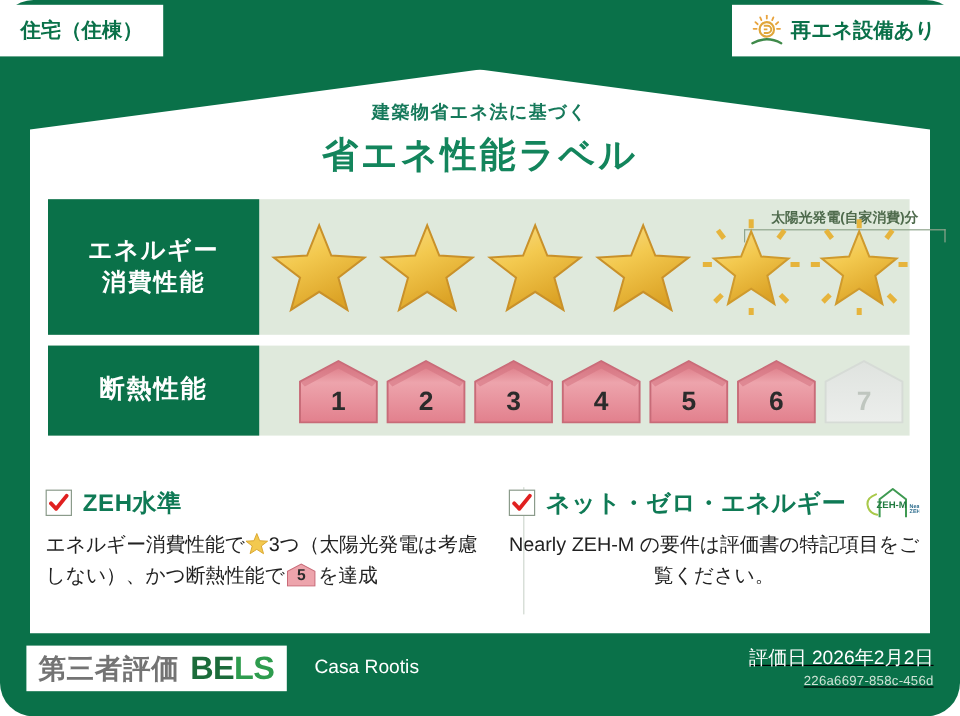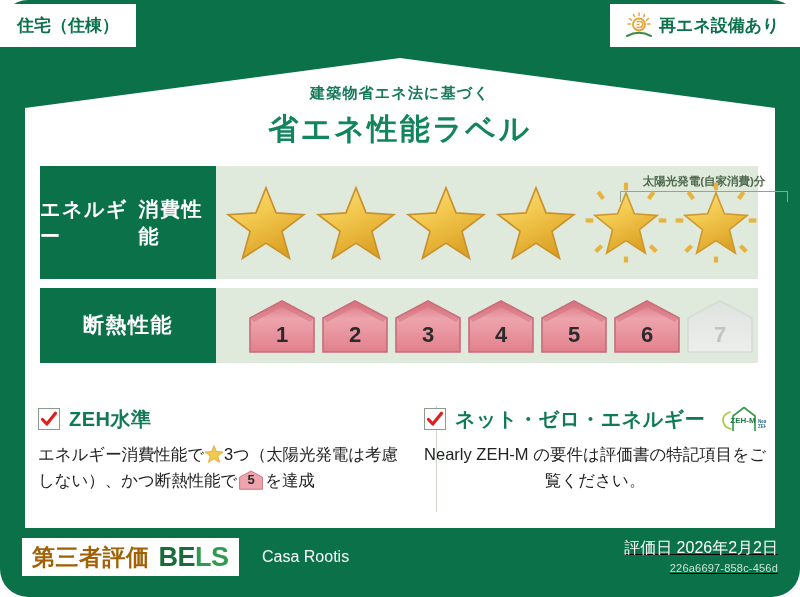--- a/index.html
+++ b/index.html
@@ -74,21 +74,21 @@
     display: flex; align-items: stretch;
     background: #dfe9dc;
   }
   .row-energy { left: 40px; top: 166px; width: 718px; height: 113px; }
   .row-insul  { left: 40px; top: 288px; width: 718px; height: 75px; }
 
   .row-label {
     width: 176px; flex: 0 0 176px;
     background: #0a7149;
     color: #ffffff;
-    display: flex; flex-direction: row;
+    display: flex; flex-direction: column;
     align-items: center; justify-content: center;
     font-weight: bold; font-size: 20px; line-height: 1.35;
     letter-spacing: 1.5px;
   }
   .row-label.single { font-size: 21px; }
   .row-body { flex: 1 1 auto; position: relative; }
 
   
   .stars {
     position: absolute; left: 0; top: 0; right: 0; bottom: 0;
@@ -185,21 +185,21 @@
   .footer {
     position: absolute; left: 0; bottom: 0; width: 800px; height: 69px;
   }
   .bels-box {
     position: absolute; left: 22px; top: 10px;
     height: 38px; padding: 0 10px;
     background: #ffffff;
     display: flex; align-items: center; gap: 9px;
   }
   .bels-jp {
-    color: #a16207; font-size: 23px; font-weight: bold; letter-spacing: 0.5px;
+    color: #737373; font-size: 23px; font-weight: bold; letter-spacing: 0.5px;
   }
   .bels-en {
     font-size: 27px; font-weight: bold; letter-spacing: -0.5px;
   }
   .bels-en .b1 { color: #1b6b3a; }
   .bels-en .b2 { color: #2e9c4e; }
   .proj-name {
     position: absolute; left: 262px; top: 20px;
     color: #ffffff; font-size: 16px;
   }

